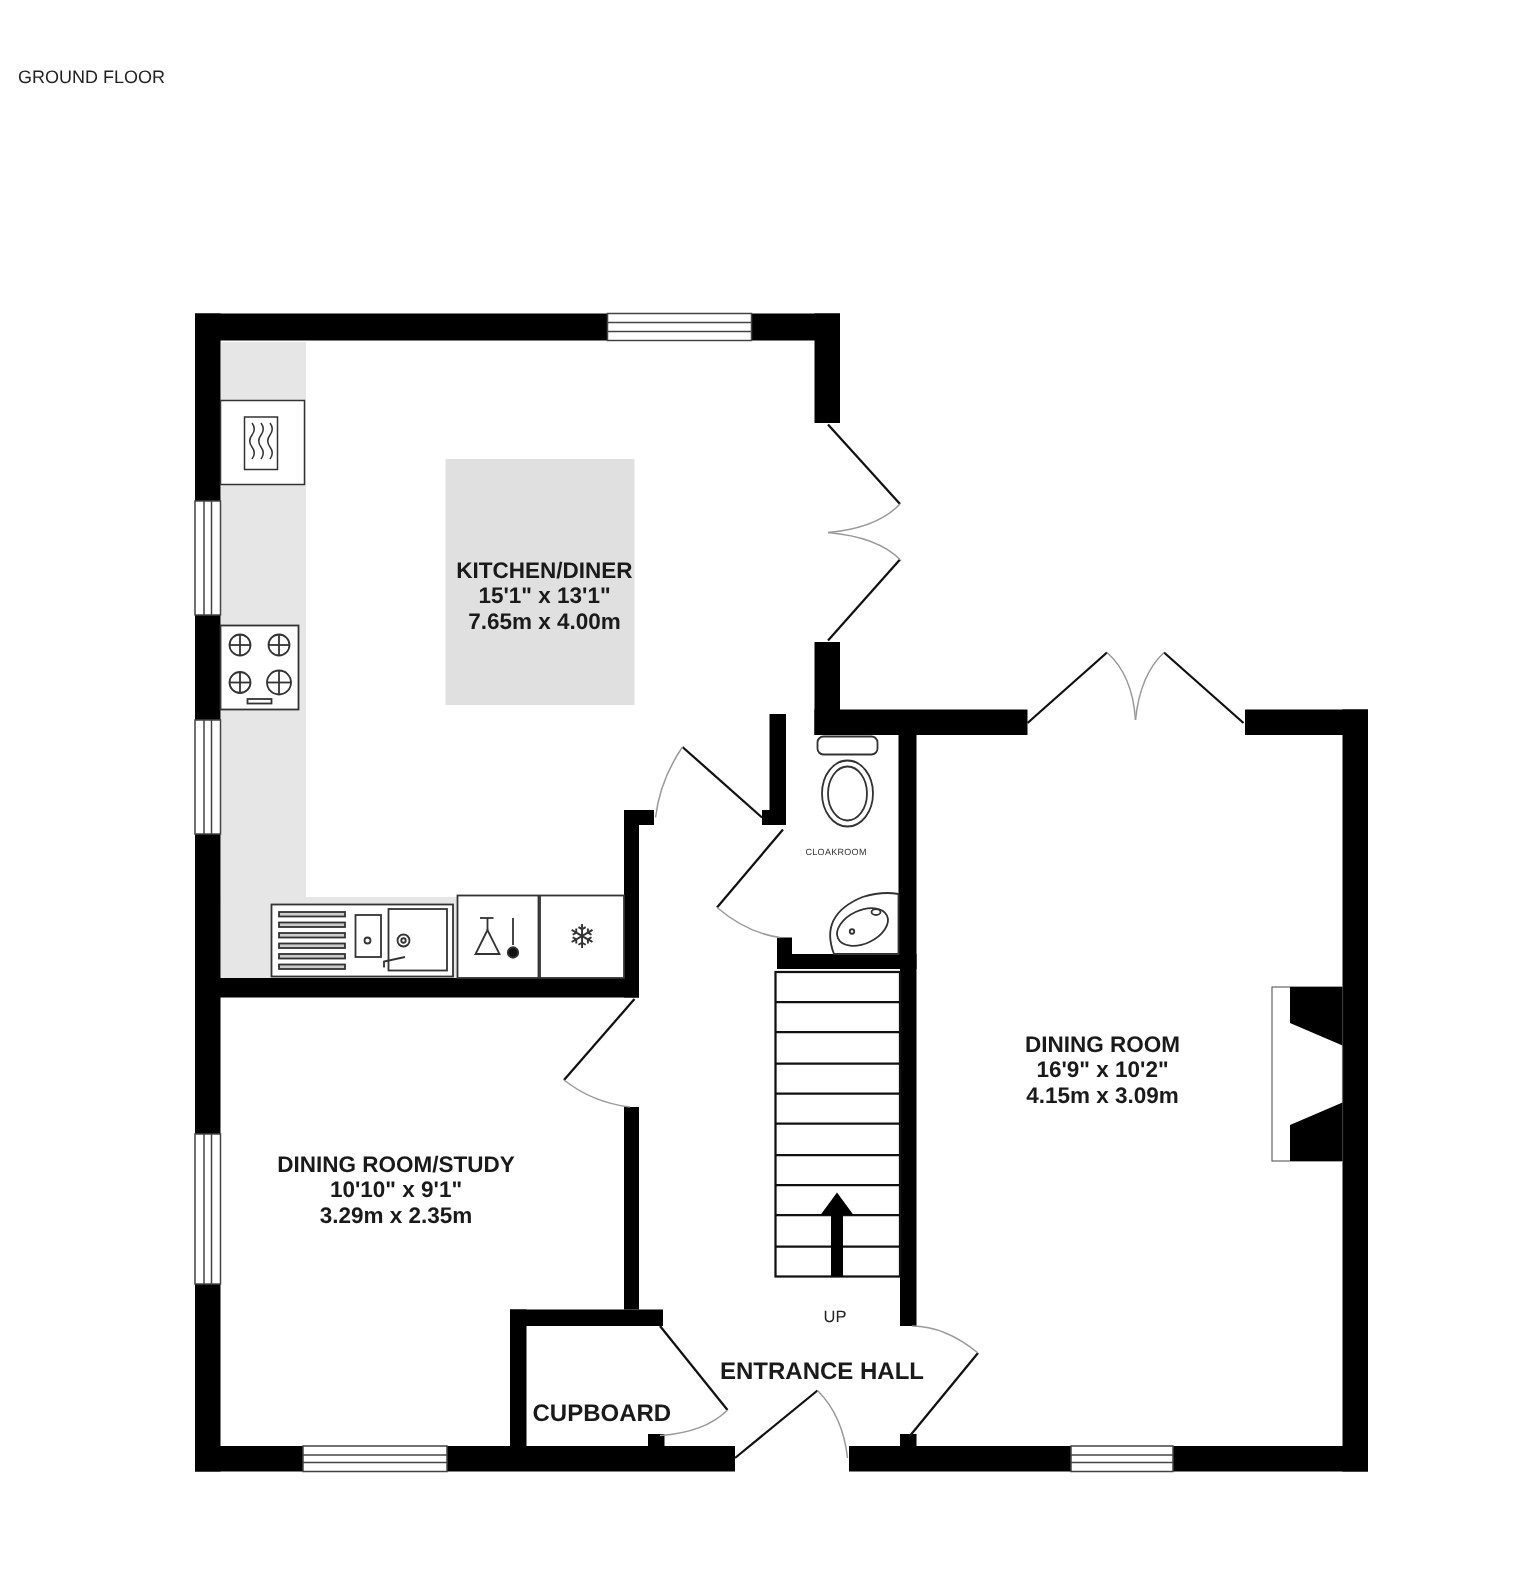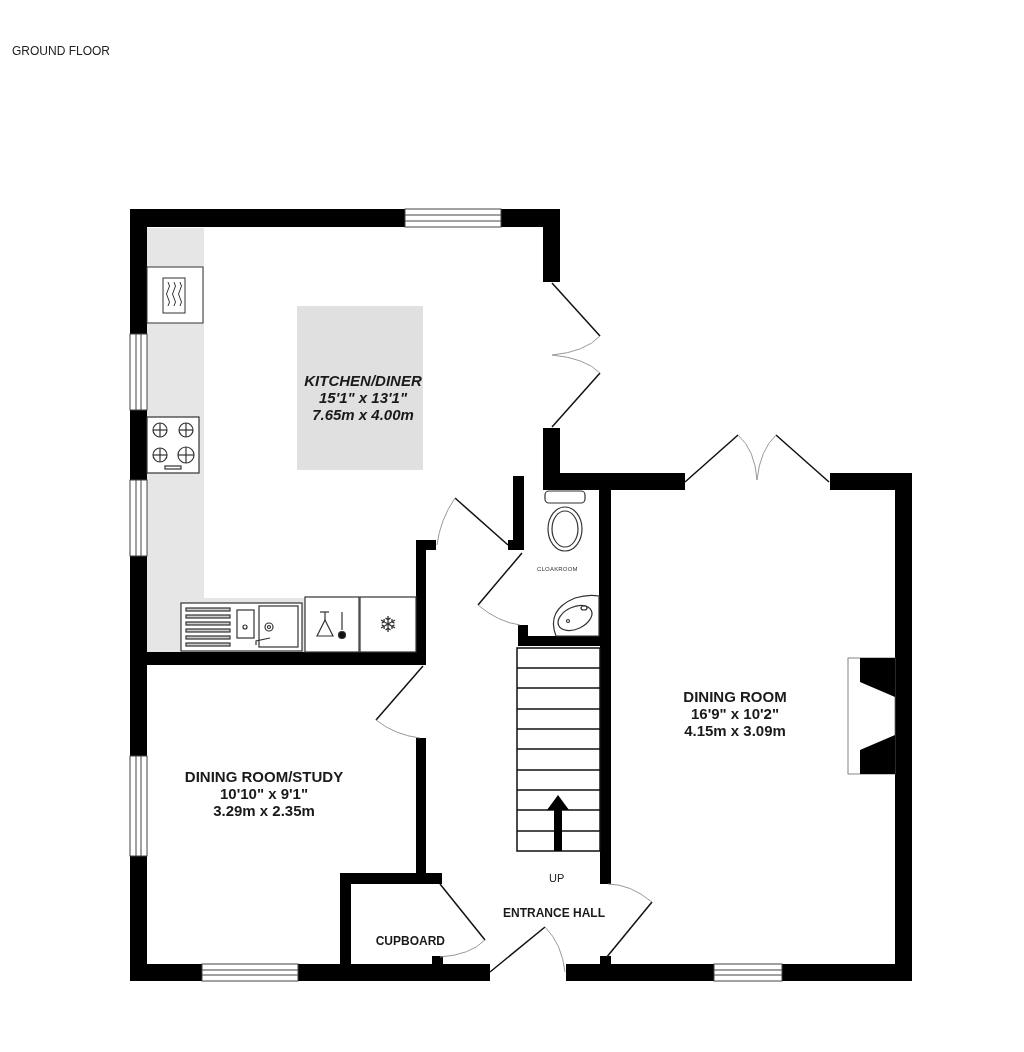--- a/index.html
+++ b/index.html
@@ -2,21 +2,21 @@
 <html><head>
 <meta charset="utf-8">
 <style>
   html, body { margin:0; padding:0; background:#ffffff; }
   body { width:1024px; height:1052px; position:relative; overflow:hidden;
          font-family:"Liberation Sans", sans-serif; color:#1a1a1a; }
   .header { position:absolute; left:0; top:44px; width:898px; text-align:left;
             font-size:12px; line-height:14px; color:#222;margin-left:12px; }
   svg.plan { position:absolute; left:0; top:0; }
   .lbl { position:absolute; text-align:center; font-weight:bold; font-size:15px; line-height:17px; color:#1a1a1a; white-space:nowrap; }
-  .lbl-sm { position:absolute; text-align:right; font-weight:bold; font-size:12px; color:#1a1a1a; white-space:nowrap; }
+  .lbl-sm { position:absolute; text-align:right; font-weight:bold; font-size:16px; color:#1a1a1a; white-space:nowrap; }
   .lbl-xs { position:absolute; font-size:6px; color:#333; white-space:nowrap; letter-spacing:0.2px; }
   .lbl-up { position:absolute; font-size:11px; color:#222; }
 </style>
 </head>
 <body>
 
 <div class="header">
   <div>GROUND FLOOR</div>
 </div>
 
@@ -205,21 +205,21 @@
     <circle cx="568" cy="621" r="1.5"></circle>
     <ellipse cx="584" cy="608" rx="3" ry="2"></ellipse>
   </g>
 
   <g>
     <rect x="848" y="658" width="47" height="116" fill="#fff" stroke="#666" stroke-width="0.8"></rect>
     <path d="M860 658 L895 658 L895 774 L860 774 L860 750 L895 735 L895 697 L860 682 Z" fill="#000"></path>
   </g>
 </svg>
 
-<div class="lbl" style="left:248px;top:372px;width:230px;font-style:italic;">
+<div class="lbl" style="left:248px;top:372px;width:230px;">
   <div>KITCHEN/DINER</div>
   <div>15'1"  x 13'1"</div>
   <div>7.65m  x 4.00m</div>
 </div>
 <div class="lbl" style="left:620px;top:688px;width:230px;">
   <div>DINING ROOM</div>
   <div>16'9"  x 10'2"</div>
   <div>4.15m  x 3.09m</div>
 </div>
 <div class="lbl" style="left:144px;top:768px;width:240px;">

